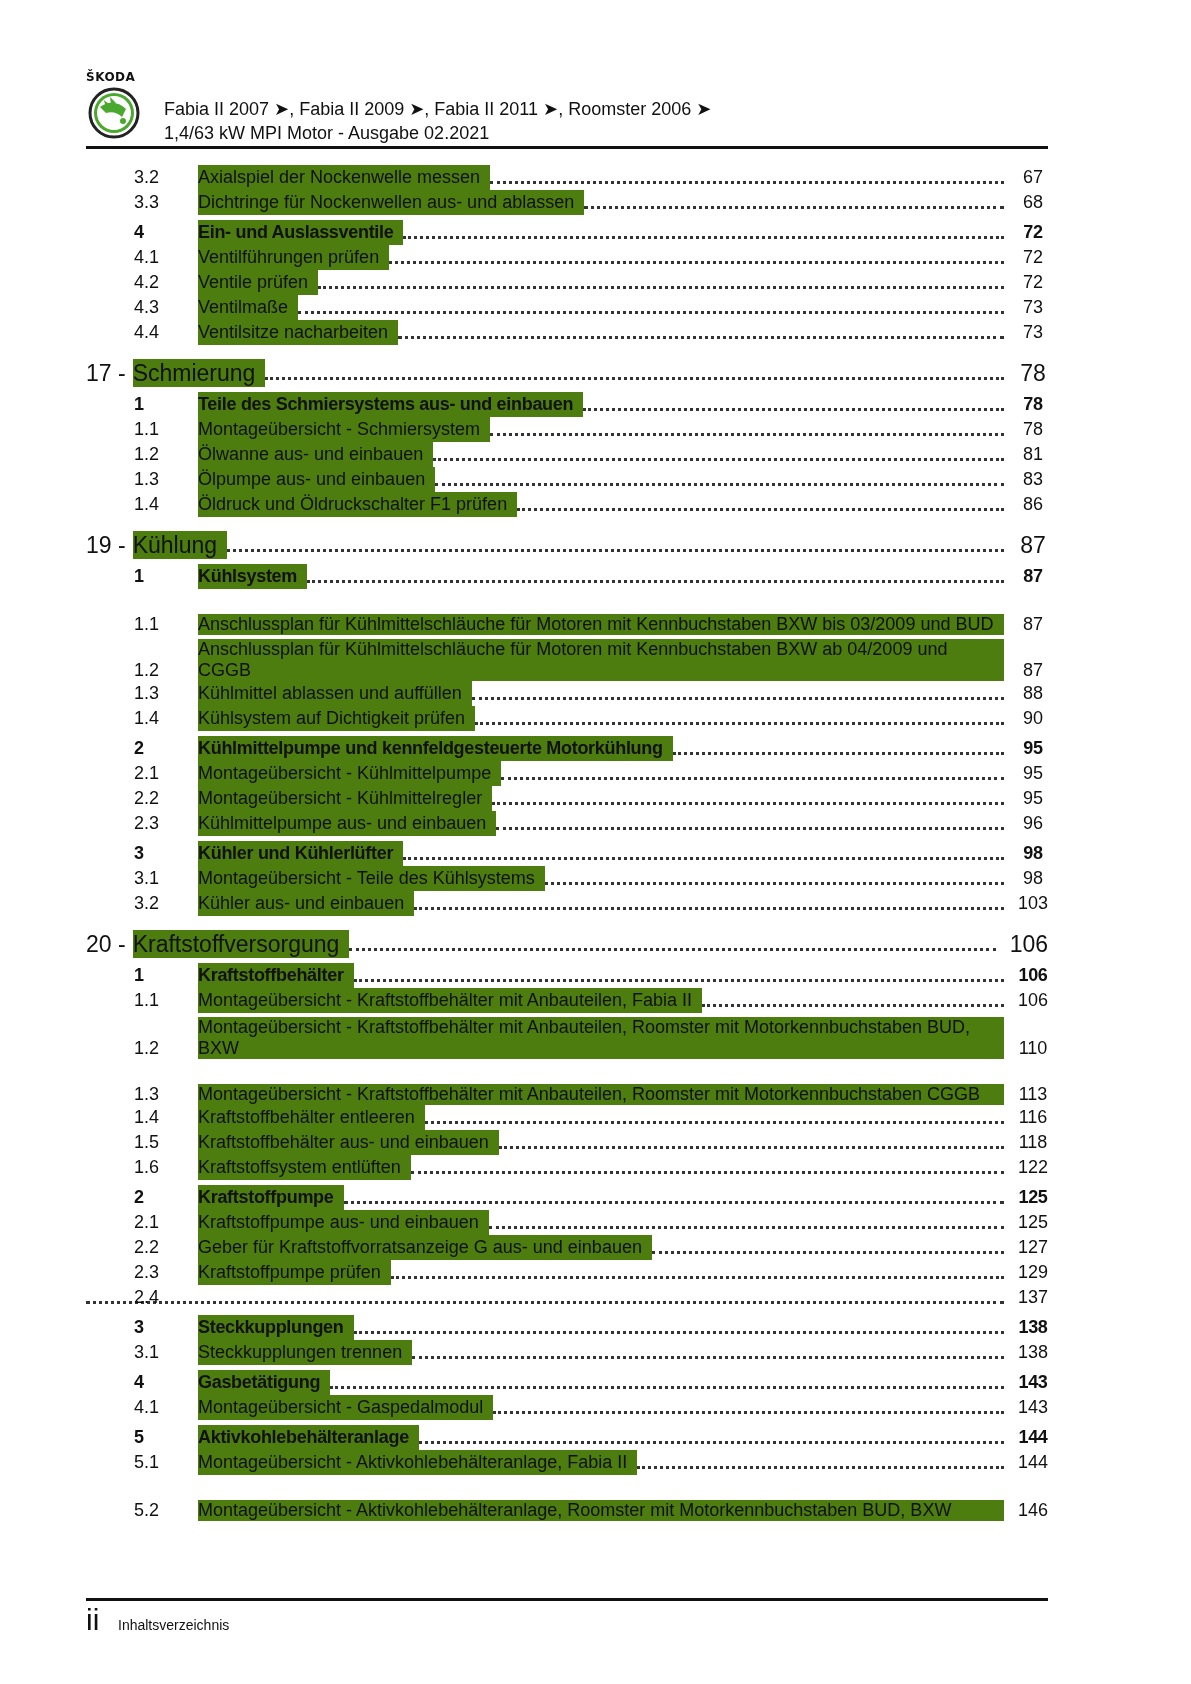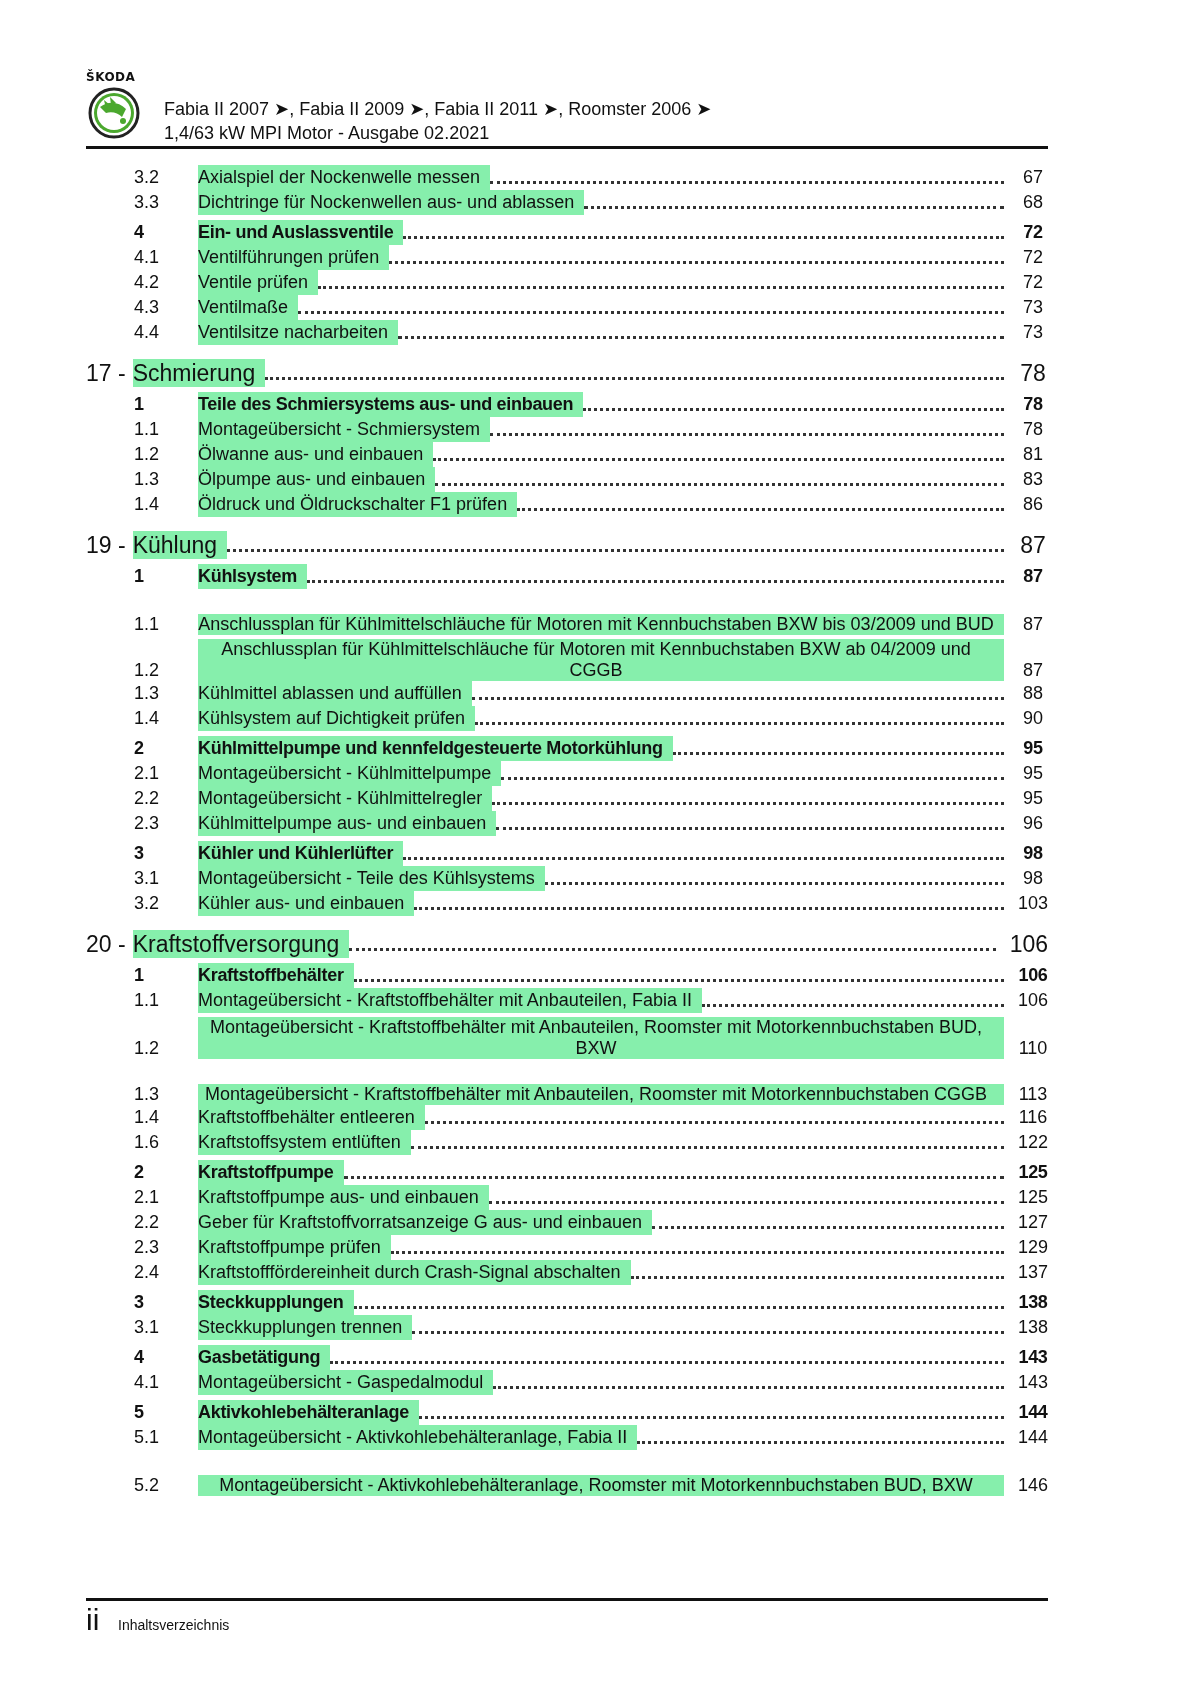--- a/index.html
+++ b/index.html
@@ -11,21 +11,21 @@
   .htitle { position:absolute; left:78px; top:27px; font-size:18px; line-height:24px; white-space:nowrap; }
   .hrule { position:absolute; left:0; top:76px; width:962px; height:3px; background:#111; }
   .toc { position:absolute; left:86px; top:165px; width:962px; }
   .row { display:flex; align-items:flex-end; position:relative; font-size:18px; line-height:25px; }
   .row.l2 { height:25px; }
   .row.l2.bold { margin-top:5px; font-weight:bold; letter-spacing:-0.3px; }
   .row.l2.two { height:46px; line-height:21px; }
   .row.l1 { font-size:23px; line-height:28px; margin-top:10px; height:32px; }
   .num { position:absolute; left:48px; bottom:0; }
   .row.l1 .num { position:static; }
-  .title { margin-left:112px; white-space:nowrap; background:#86efac; padding-right:10px; position:relative; z-index:1;text-align:center; }
+  .title { margin-left:112px; white-space:nowrap; background:#4d7c0f; padding-right:10px; position:relative; z-index:1; }
   .row.two .title { white-space:normal; width:800px; }
   .row.l1 .title { margin-left:7px; }
   .lead { flex:1; border-bottom:3px dotted #333; margin-bottom:6px; margin-right:14px; height:1px; }
   .row.l1 .lead { margin-bottom:7px; }
   .page { min-width:30px; text-align:center; }
   .row.bold .page, .row.l1 .page { font-weight:bold; }
   .row.l1 .page { font-weight:normal; }
   .footer-rule { position:absolute; left:86px; top:1598px; width:962px; height:3px; background:#111; }
   .footer-num { position:absolute; left:86px; top:1604px; font-size:30px; line-height:32px; font-weight:300; }
   .footer-label { position:absolute; left:118px; top:1617px; font-size:14px; }
@@ -238,20 +238,26 @@
       <span class="lead"></span>
       <span class="page">113</span>
     </div>
     <div class="row l2">
       <span class="num">1.4</span>
       <span class="title">Kraftstoffbehälter entleeren</span>
       <span class="lead"></span>
       <span class="page">116</span>
     </div>
     <div class="row l2">
+      <span class="num">1.5</span>
+      <span class="title">Kraftstoffbehälter aus- und einbauen</span>
+      <span class="lead"></span>
+      <span class="page">118</span>
+    </div>
+    <div class="row l2">
       <span class="num">1.6</span>
       <span class="title">Kraftstoffsystem entlüften</span>
       <span class="lead"></span>
       <span class="page">122</span>
     </div>
     <div class="row l2 bold">
       <span class="num">2</span>
       <span class="title">Kraftstoffpumpe</span>
       <span class="lead"></span>
       <span class="page">125</span>
@@ -269,21 +275,20 @@
       <span class="page">127</span>
     </div>
     <div class="row l2">
       <span class="num">2.3</span>
       <span class="title">Kraftstoffpumpe prüfen</span>
       <span class="lead"></span>
       <span class="page">129</span>
     </div>
     <div class="row l2">
       <span class="num">2.4</span>
-      <span class="title">Kraftstofffördereinheit durch Crash-Signal abschalten</span>
       <span class="lead"></span>
       <span class="page">137</span>
     </div>
     <div class="row l2 bold">
       <span class="num">3</span>
       <span class="title">Steckkupplungen</span>
       <span class="lead"></span>
       <span class="page">138</span>
     </div>
     <div class="row l2">

